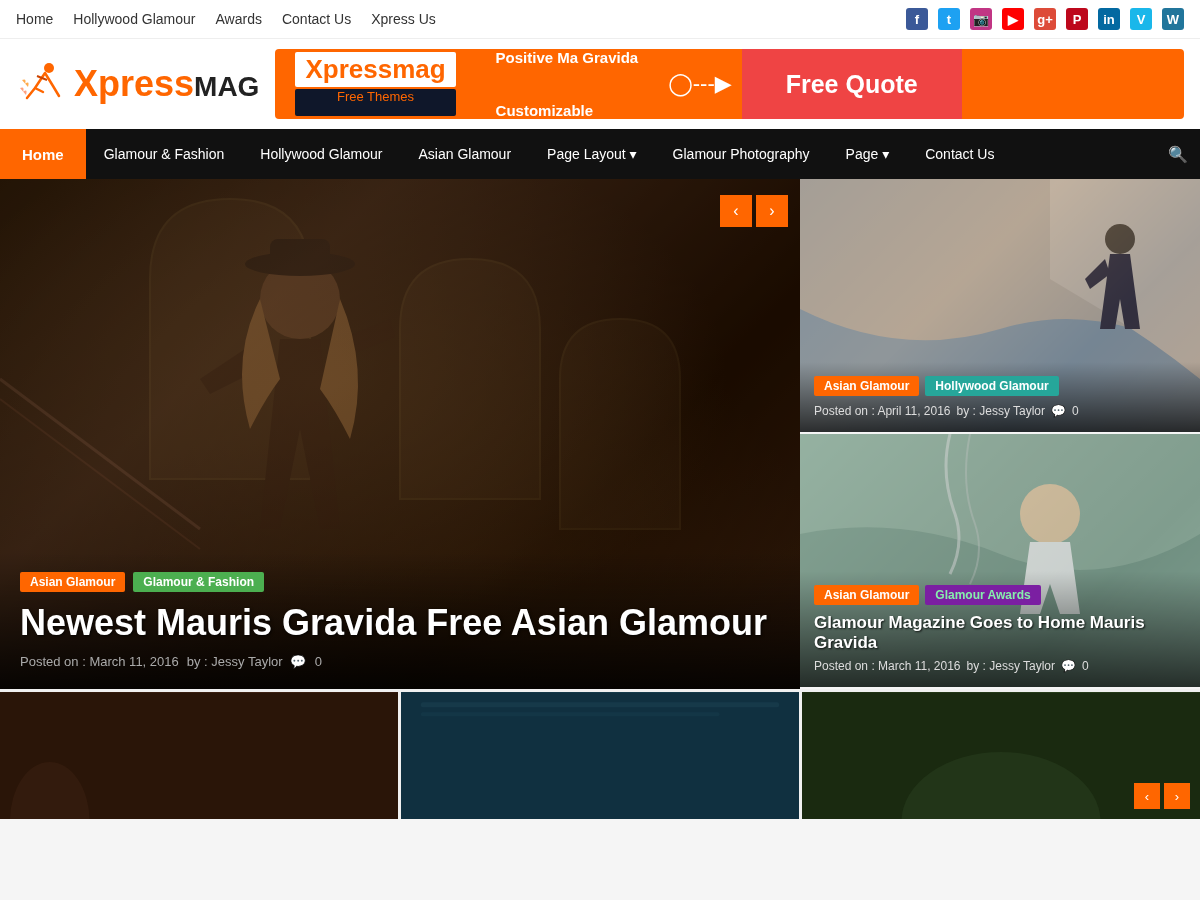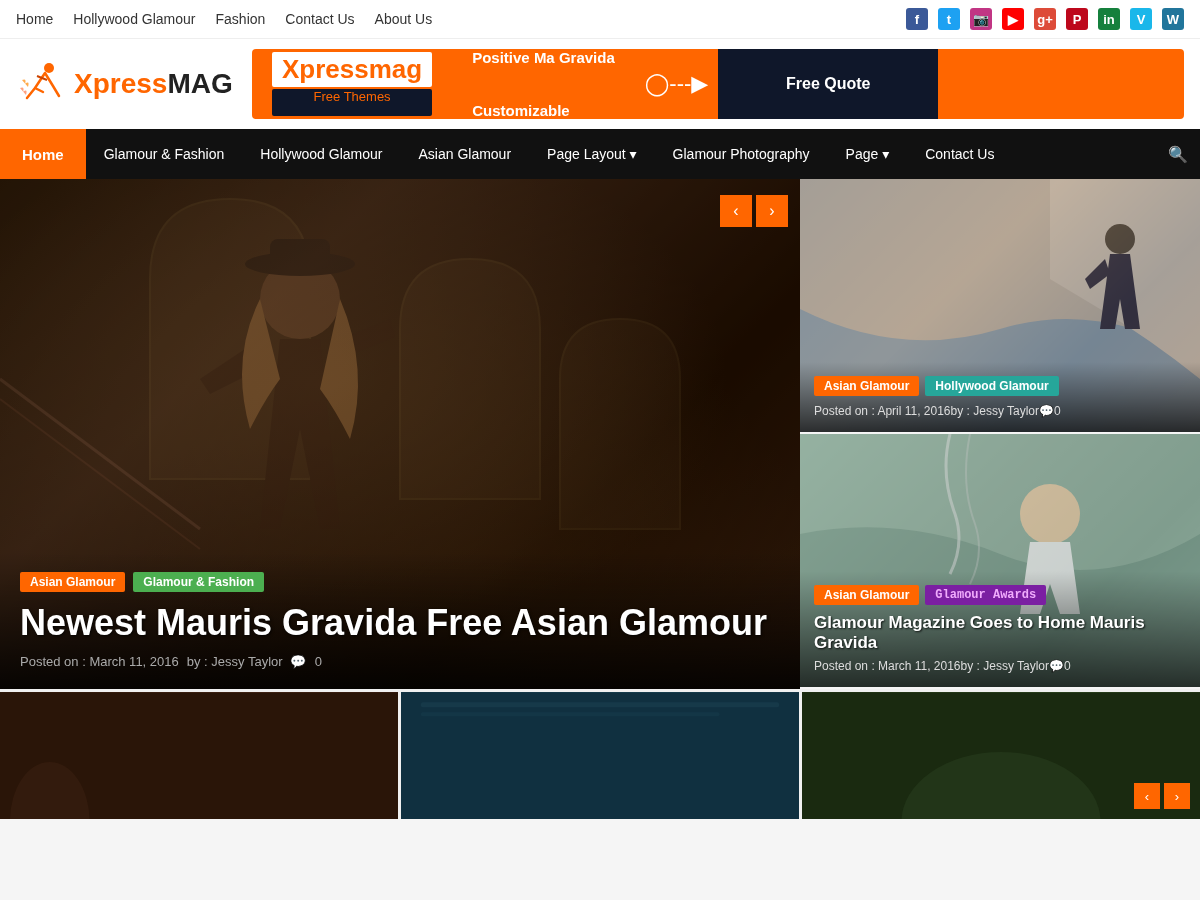--- a/index.html
+++ b/index.html
@@ -28,21 +28,21 @@
       display: flex; align-items: center; justify-content: center;
       font-size: 13px; font-weight: bold; cursor: pointer;
       color: #fff;
     }
     .si-fb { background: #3b5998; }
     .si-tw { background: #1da1f2; }
     .si-ig { background: #c13584; }
     .si-yt { background: #ff0000; }
     .si-gp { background: #dd4b39; }
     .si-pt { background: #bd081c; }
-    .si-li { background: #15803d; }
+    .si-li { background: #0369a1; }
     .si-vm { background: #1ab7ea; }
     .si-wp { background: #21759b; }
 
     
     .header-banner {
       display: flex;
       align-items: center;
       padding: 10px 16px;
       background: #fff;
     }
@@ -98,25 +98,25 @@
       font-size: 15px;
       font-weight: bold;
     }
     .banner-arrow {
       display: flex; align-items: center;
       padding: 0 10px;
       color: #fff;
       font-size: 22px;
     }
     .banner-cta {
-      background: #0f172a;
+      background: #ef4444;
       color: #fff;
       display: flex; align-items: center; justify-content: center;
       padding: 0 40px;
-      font-size: 16px;
+      font-size: 25px;
       font-weight: bold;
       cursor: pointer;
       min-width: 220px;
     }
 
     
     .main-nav {
       display: flex;
       align-items: center;
       background: #111;
@@ -202,21 +202,21 @@
     .tag {
       padding: 3px 10px;
       border-radius: 2px;
       font-size: 12px;
       font-weight: bold;
       cursor: pointer;
     }
     .tag-orange { background: #f60; color: #fff; }
     .tag-green { background: #4caf50; color: #fff; }
     .tag-teal { background: #26a69a; color: #fff; }
-    .tag-purple { background: #7b1fa2; color: #f0abfc; font-family: Liberation Mono, monospace; }
+    .tag-purple { background: #7b1fa2; color: #86efac; }
     .hero-title {
       font-size: 36px; font-weight: bold; color: #fff;
       margin-bottom: 10px;
       text-shadow: 1px 1px 3px rgba(0,0,0,0.8);
     }
     .hero-meta {
       font-size: 13px; color: #ccc;
       display: flex; gap: 8px; align-items: center;
     }
     .hero-meta span { color: #aaa; }
@@ -254,21 +254,21 @@
       color: #fff;
     }
     .article-tags { display: flex; gap: 6px; margin-bottom: 8px; }
     .article-title {
       font-size: 17px; font-weight: bold; color: #fff;
       margin-bottom: 6px;
       text-shadow: 1px 1px 2px rgba(0,0,0,0.8);
     }
     .article-meta {
       font-size: 12px; color: #ddd;
-      display: flex; 
+      display: flex; gap: 6px; 
     }
 
     
     .bottom-row {
       display: flex;
       height: 130px;
       background: #fff;
       border-top: 3px solid #f0f0f0;
     }
     .bottom-card {
@@ -294,23 +294,23 @@
     }
     .bc-nav-next { right: 10px; }
   </style>
 </head>
 <body>
 
 <div class="top-bar">
   <nav class="top-nav">
     <a>Home</a>
     <a>Hollywood Glamour</a>
-    <a>Fashion</a>
+    <a>Awards</a>
     <a>Contact Us</a>
-    <a>About Us</a>
+    <a>Xpress Us</a>
   </nav>
   <div class="social-icons">
     <div class="social-icon si-fb">f</div>
     <div class="social-icon si-tw">t</div>
     <div class="social-icon si-ig">📷</div>
     <div class="social-icon si-yt">▶</div>
     <div class="social-icon si-gp">g+</div>
     <div class="social-icon si-pt">P</div>
     <div class="social-icon si-li">in</div>
     <div class="social-icon si-vm">V</div>
@@ -325,21 +325,21 @@
       <svg width="48" height="48" viewBox="0 0 48 48">
         <ellipse cx="32" cy="8" rx="5" ry="5" fill="#f60"></ellipse>
         <path d="M28 13 L18 28 L10 38 M28 13 L36 26 L42 36 M18 28 L26 32" stroke="#f60" stroke-width="2.5" fill="none" stroke-linecap="round"></path>
         <path d="M20 16 L30 20" stroke="#cc4400" stroke-width="2" fill="none"></path>
 
         <path d="M5 20 Q10 18 8 24 Q13 20 11 27" fill="#ff8800" opacity="0.7"></path>
         <path d="M3 28 Q8 26 6 32 Q11 28 9 35" fill="#ff4400" opacity="0.5"></path>
       </svg>
     </div>
     <div>
-      <span class="logo-xpress" style="font-size:28px;font-weight:bold;">Xpress</span><span class="logo-mag" style="font-size:28px;font-weight:bold;text-align:center;">MAG</span>
+      <span class="logo-xpress" style="font-size:36px;font-weight:bold;">Xpress</span><span class="logo-mag" style="font-size:28px;font-weight:bold;text-align:center;">MAG</span>
     </div>
   </div>
 
   <div class="banner-area">
     <div class="banner-left">
       <div class="banner-brand-wrap">
         <div class="banner-brand-name">Xpressmag</div>
         <div class="banner-brand-sub">Free Themes</div>
       </div>
     </div>

